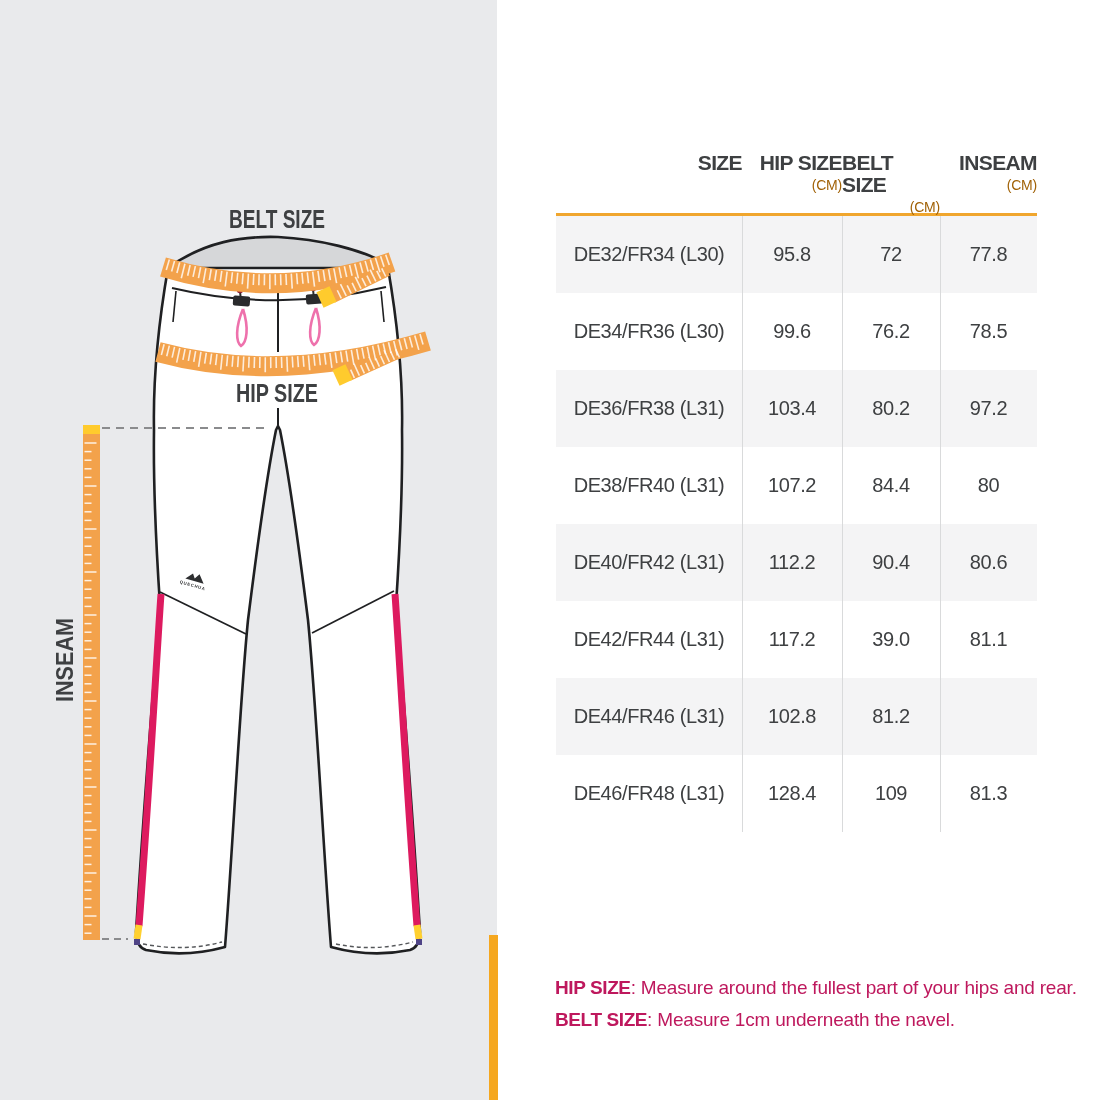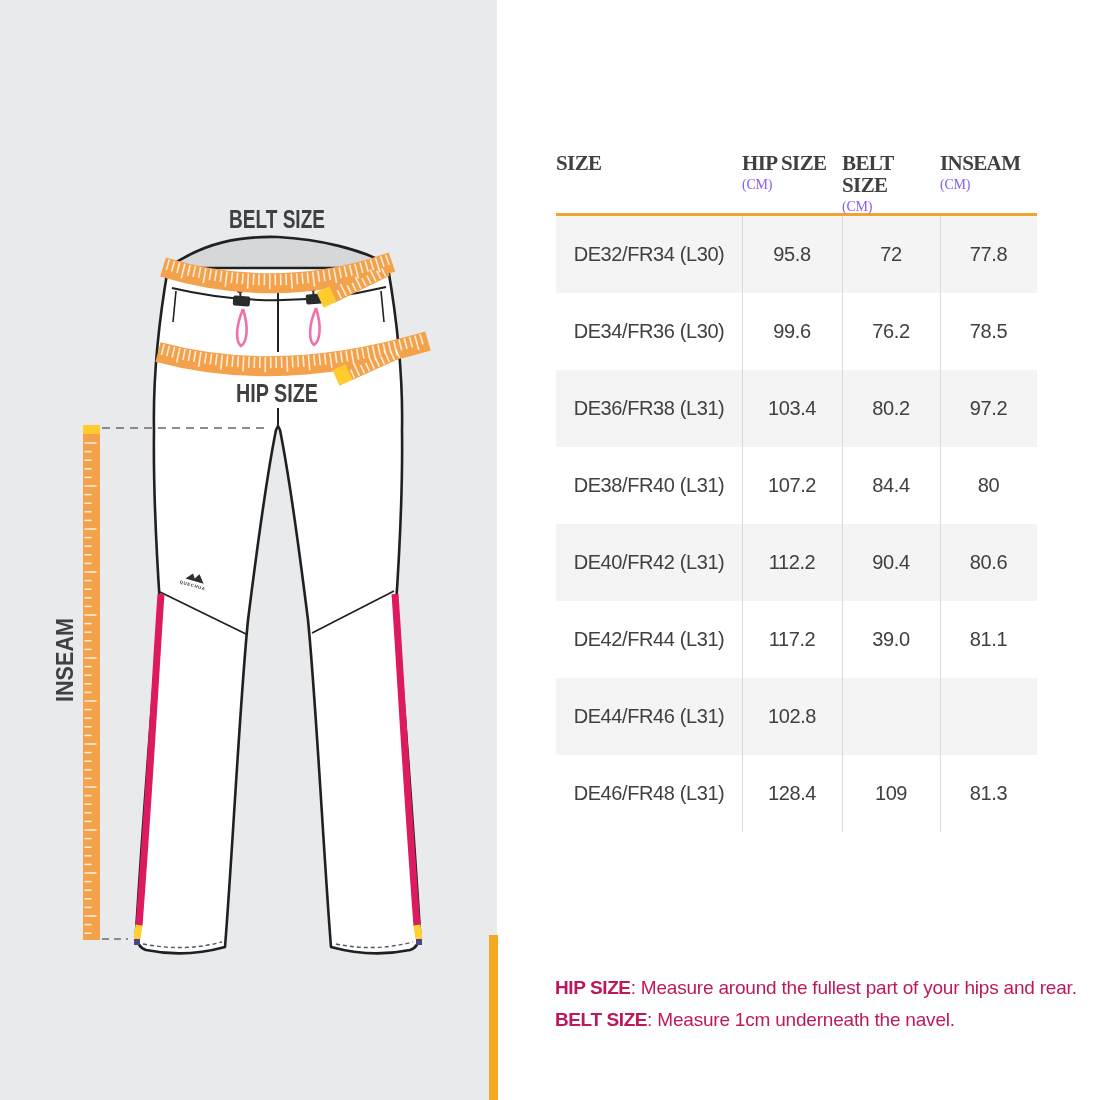--- a/index.html
+++ b/index.html
@@ -6,23 +6,23 @@
   .stage{position:relative;width:1100px;height:1100px;overflow:hidden;
          font-family:"Liberation Sans",sans-serif;color:#3e4042;background:#ffffff;}
   .left-panel{position:absolute;left:0;top:0;width:497px;height:1100px;background:#e9eaec;}
   .left-panel svg{position:absolute;left:0;top:0;}
   .accent-bar{position:absolute;left:489px;top:935px;width:9px;height:165px;background:#f5a71f;}
 
   
   .size-table{position:absolute;left:556px;top:140px;width:481px;}
   .thead{display:grid;grid-template-columns:186px 100px 98px 97px;height:73px;
          border-bottom:3px solid #f0a62e;}
-  .thcell{display:flex;flex-direction:column;align-items:flex-start;justify-content:flex-start;padding-top:12px;font-family:Liberation Serif, serif;}
+  .thcell{display:flex;flex-direction:column;align-items:flex-end;justify-content:flex-start;padding-top:12px;}
   .thcell .lbl{font-size:21px;font-weight:bold;letter-spacing:-0.6px;line-height:1.05;}
-  .thcell .unit{font-size:14px;letter-spacing:-0.2px;margin-top:3px;color:#8b5cf6;}
+  .thcell .unit{font-size:14px;letter-spacing:-0.2px;margin-top:3px;color:#a16207;}
   .tbody{position:relative;}
   .trow{display:grid;grid-template-columns:186px 100px 98px 97px;height:77px;}
   .trow:nth-child(odd){background:#f4f4f5;}
   .tcell{display:flex;align-items:center;justify-content:center;
          font-size:20px;letter-spacing:-0.4px;white-space:nowrap;}
   .vdiv{position:absolute;top:0;width:1px;height:616px;background:#d9dadb;}
   .vdiv.d1{left:186px;} .vdiv.d2{left:286px;} .vdiv.d3{left:384px;}
 
   
   .notes{position:absolute;left:555px;top:972px;font-size:19px;line-height:32px;
@@ -352,20 +352,21 @@
       </div>
       <div class="trow">
         <div class="tcell">DE42/FR44 (L31)</div>
         <div class="tcell">117.2</div>
         <div class="tcell">39.0</div>
         <div class="tcell">81.1</div>
       </div>
       <div class="trow">
         <div class="tcell">DE44/FR46 (L31)</div>
         <div class="tcell">102.8</div>
+        <div class="tcell">81.2</div>
       </div>
       <div class="trow">
         <div class="tcell">DE46/FR48 (L31)</div>
         <div class="tcell">128.4</div>
         <div class="tcell">109</div>
         <div class="tcell">81.3</div>
       </div>
       <div class="vdiv d1"></div>
       <div class="vdiv d2"></div>
       <div class="vdiv d3"></div>

